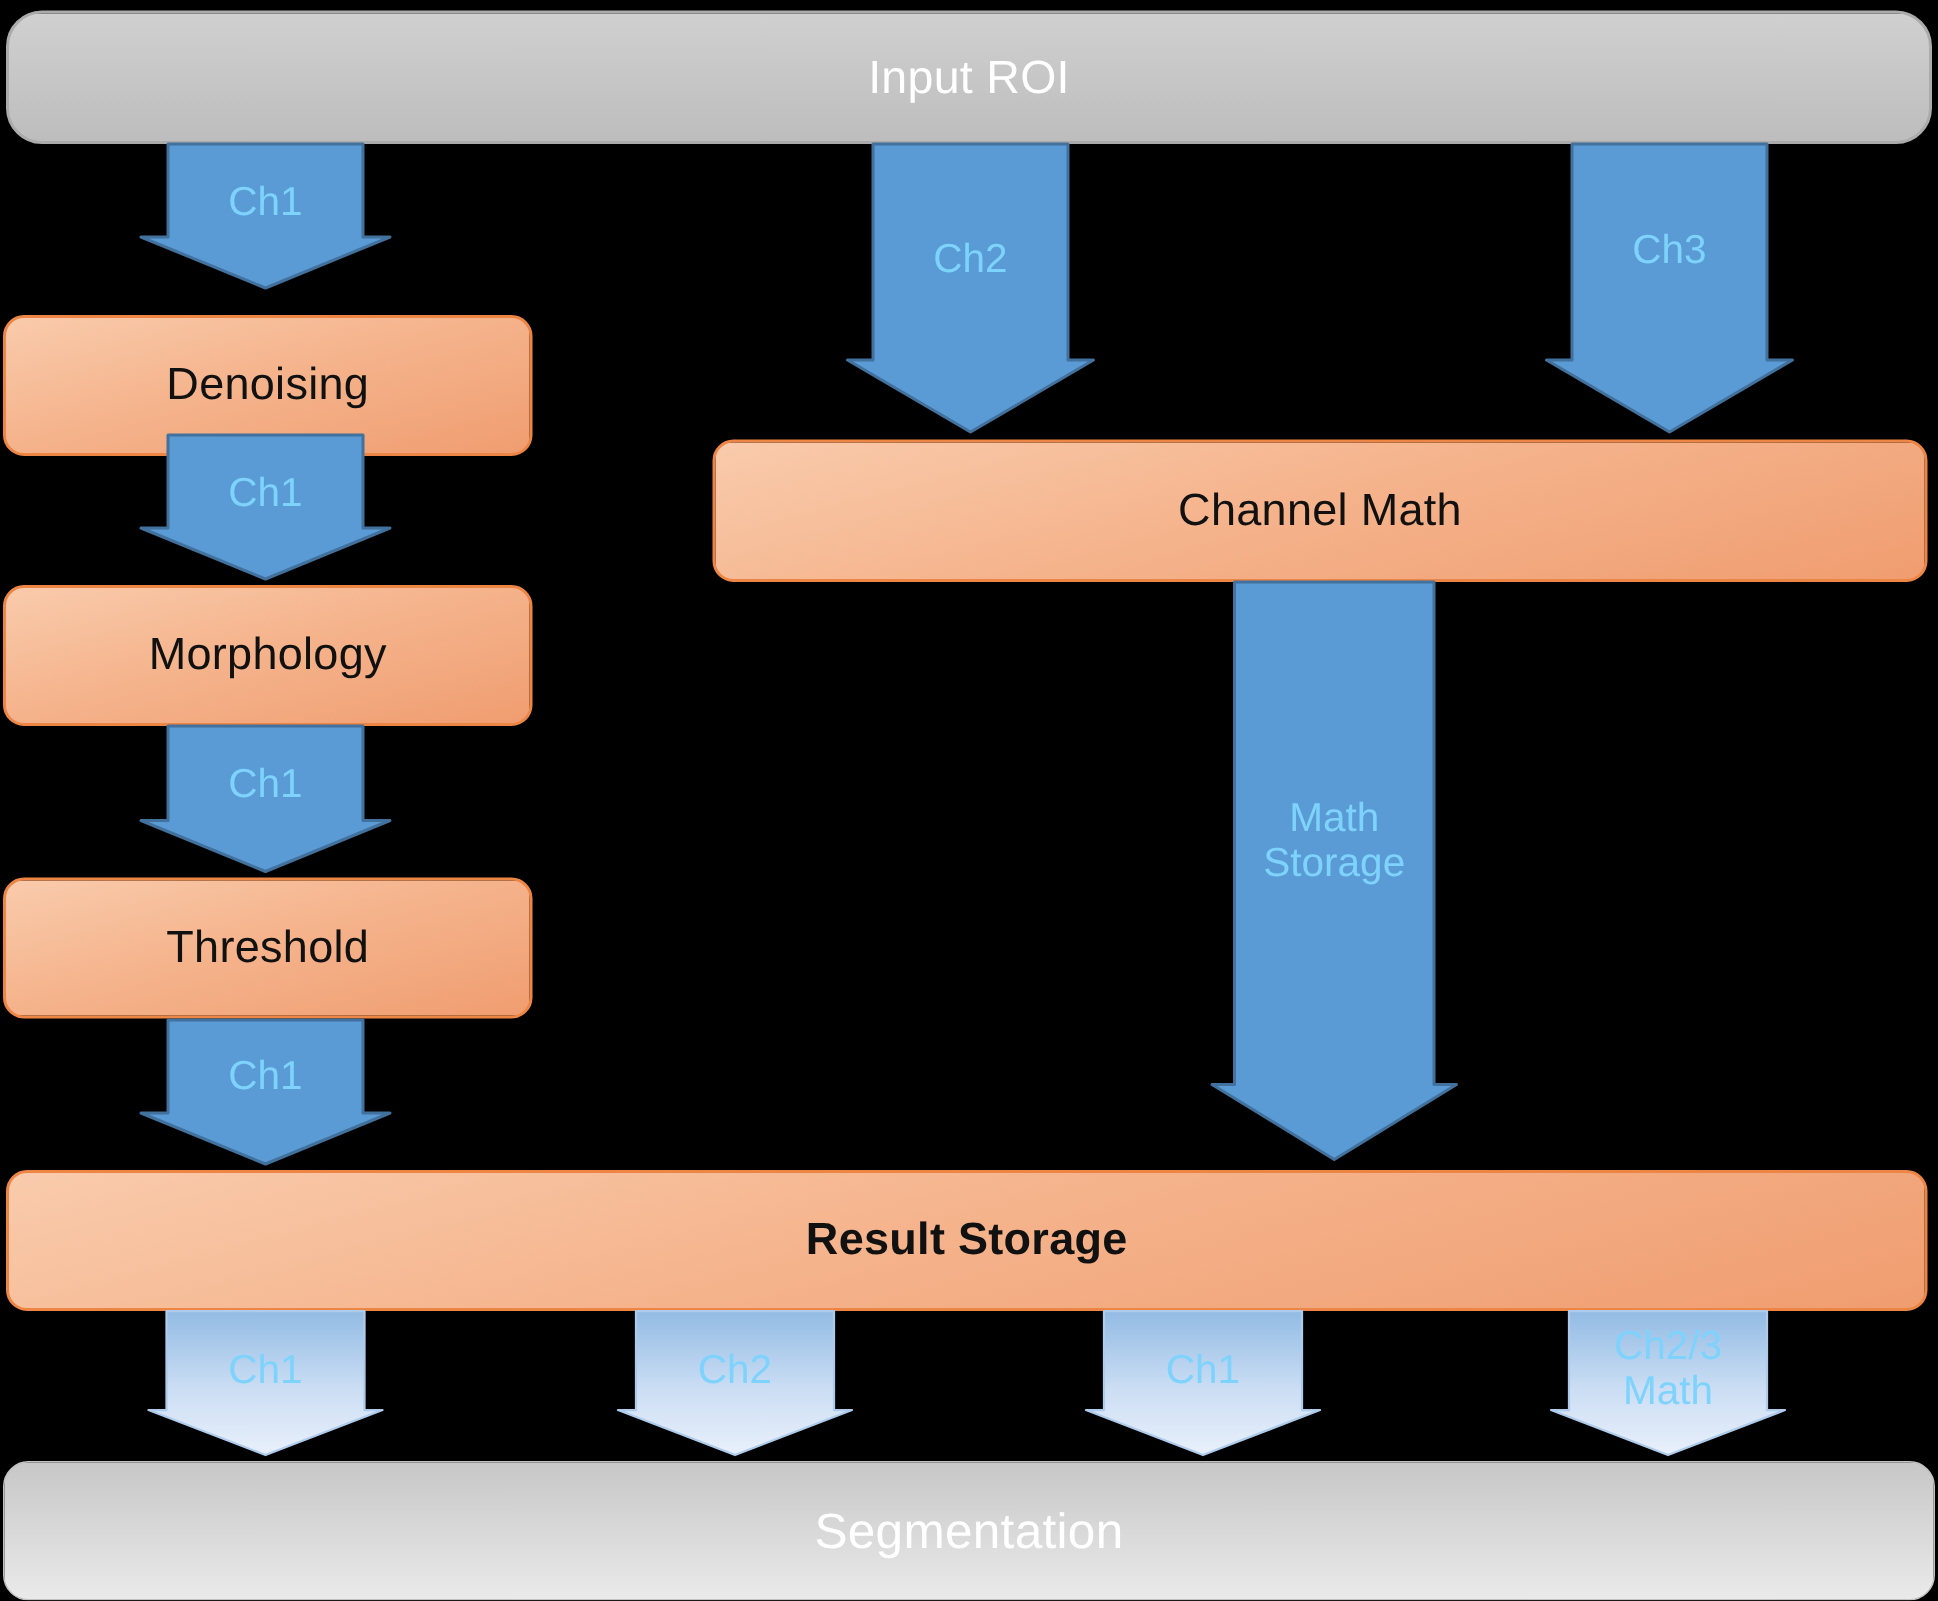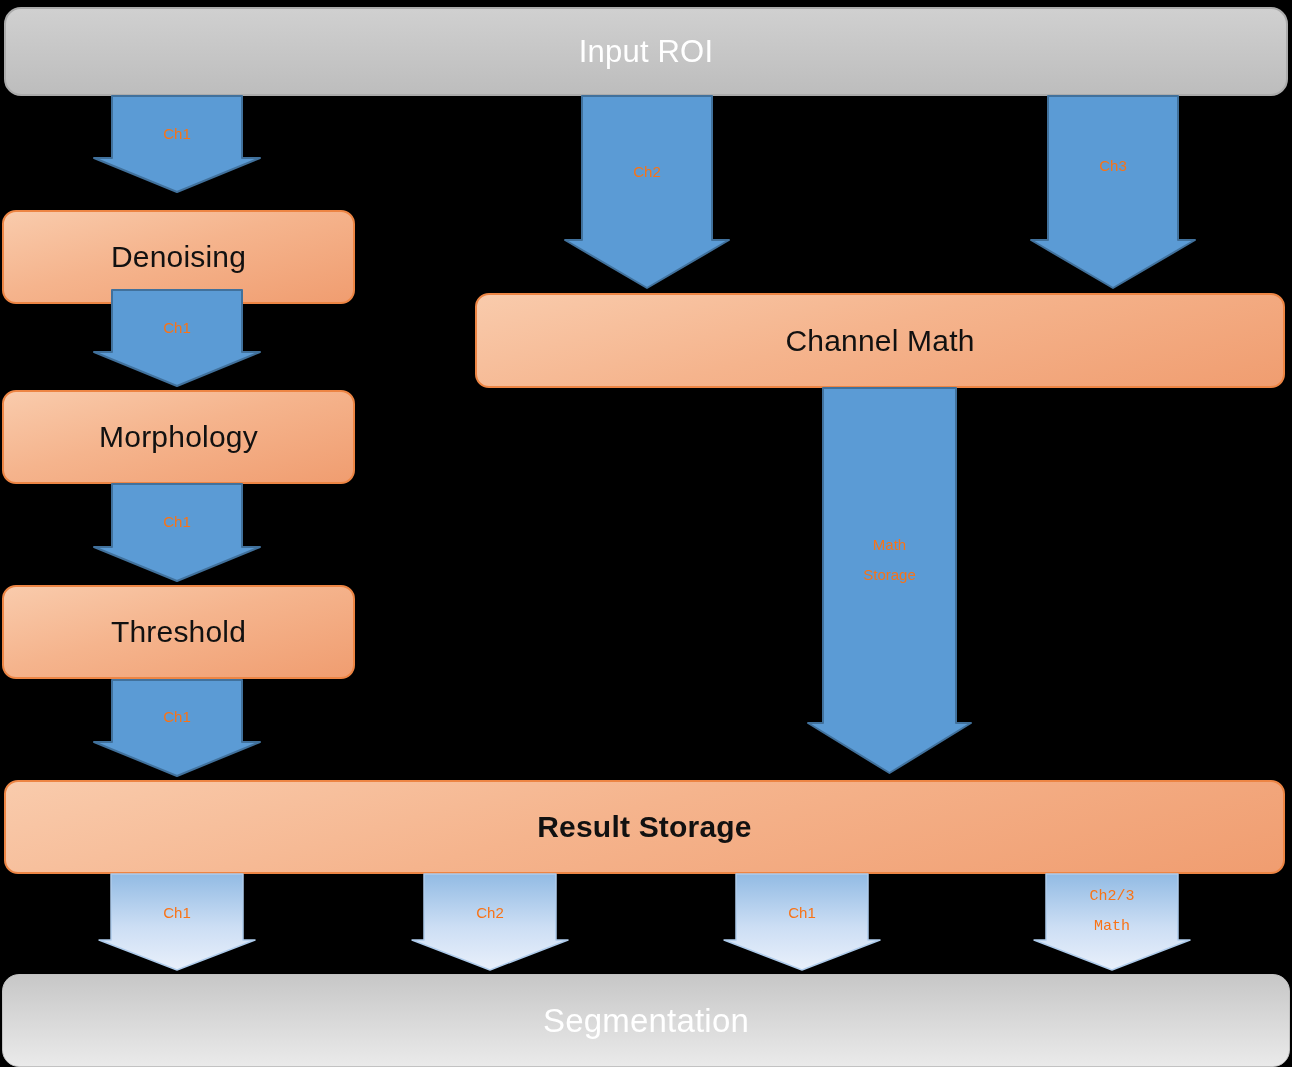--- a/index.html
+++ b/index.html
@@ -66,43 +66,43 @@
     fill: url(#gradLightArrow);
     stroke: #AECBEB;
     stroke-width: 1.5;
     stroke-linejoin: round;
   }
   .arrow-label {
     position: absolute;
     left: 0;
     width: 100%;
     text-align: center;
-    color: #f97316;
-    font-size: 15px;
+    color: #7dd3fc;
+    font-size: 27px;
     line-height: 28px;
     white-space: nowrap;
   }
   .arrow-label.two-line { line-height: 30px; text-align: center; }
 </style>
 </head>
 <body>
 
 <div id="canvas">
 
   <svg width="0" height="0" style="position:absolute">
     <defs>
       <linearGradient id="gradLightArrow" x1="0" y1="0" x2="0" y2="1">
         <stop offset="0%" stop-color="#92BBE4"></stop>
         <stop offset="55%" stop-color="#CCDEF4"></stop>
         <stop offset="100%" stop-color="#E9F0FB"></stop>
       </linearGradient>
     </defs>
   </svg>
 
-  <div class="node gray-bar" style="left:4px; top:7px; width:1284px; height:89px;">
+  <div class="node gray-bar" style="left:4px; top:7px; width:1284px; height:89px;border-radius:24px;">
     <span class="node-label">Input ROI</span>
   </div>
 
   <div class="node orange-box" style="left:2px; top:194px; width:353px; height:94px;margin-top:16px;">
     <span class="node-label">Denoising</span>
   </div>
 
   <div class="node orange-box" style="left:2px; top:390px; width:353px; height:94px;">
     <span class="node-label">Morphology</span>
   </div>
@@ -187,21 +187,21 @@
     <span class="arrow-label" style="top:25px;">Ch2</span>
   </div>
 
   <div class="arrow" style="left:724px; top:874px; width:156px; height:96px;">
     <svg width="156" height="96" viewBox="0 0 156 96">
       <polygon class="arrow-light-shape" points="12,0 144,0 144,66 156,66 78,96 0,66 12,66"></polygon>
     </svg>
     <span class="arrow-label" style="top:25px;">Ch1</span>
   </div>
 
-  <div class="arrow" style="left:1034px; top:874px; width:156px; height:96px;font-family:Liberation Mono, monospace;">
+  <div class="arrow" style="left:1034px; top:874px; width:156px; height:96px;">
     <svg width="156" height="96" viewBox="0 0 156 96">
       <polygon class="arrow-light-shape" points="12,0 144,0 144,66 156,66 78,96 0,66 12,66"></polygon>
     </svg>
     <span class="arrow-label two-line" style="top:8px;"><span>Ch2/3</span><br>
           <span>Math</span></span>
   </div>
 
 </div>
 
 </body></html>

